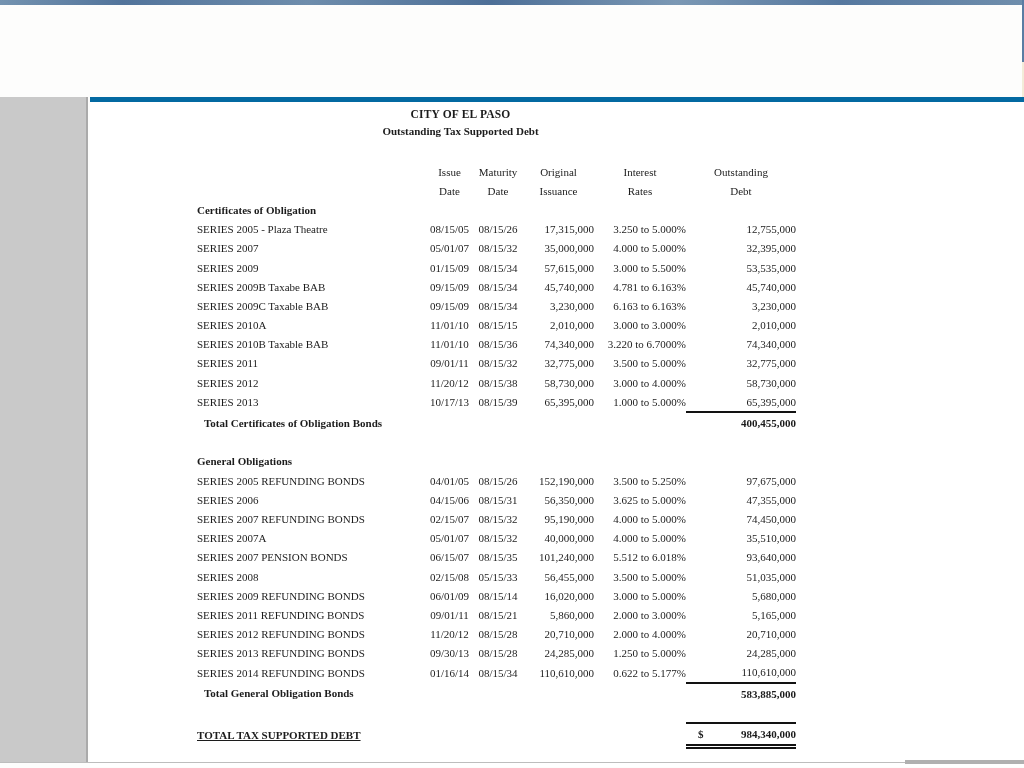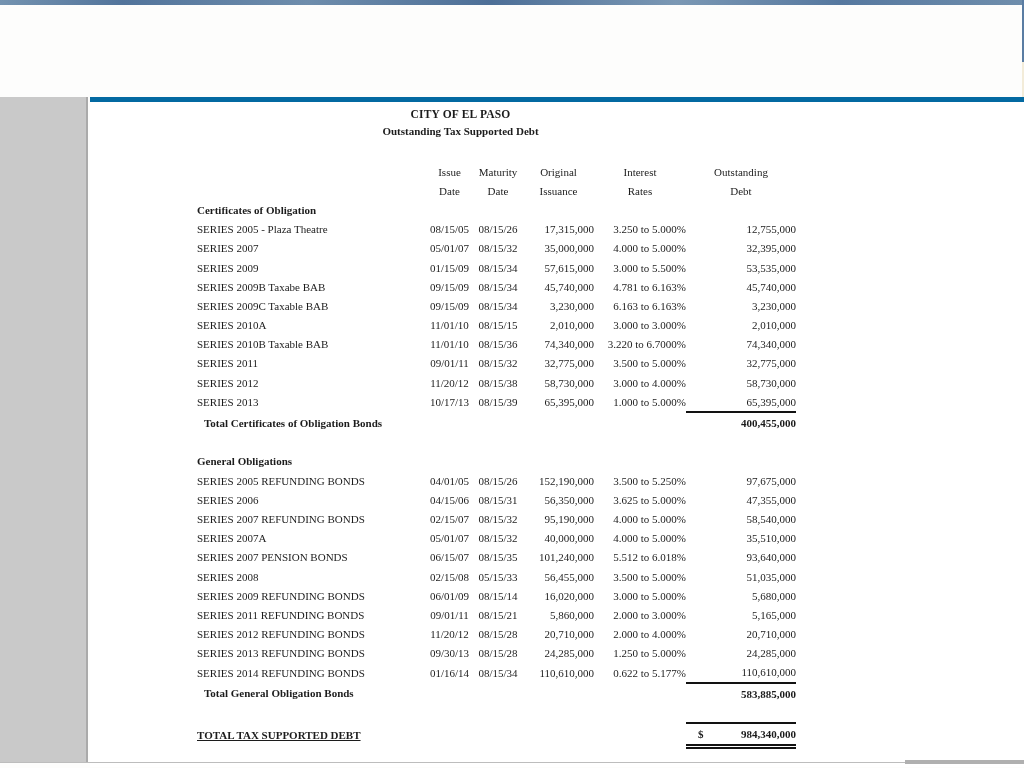--- a/index.html
+++ b/index.html
@@ -215,21 +215,21 @@
             <td class="amount">56,350,000</td>
             <td class="rate">3.625 to 5.000%</td>
             <td class="amount">47,355,000</td>
           </tr>
           <tr class="data-row">
             <td class="name">SERIES 2007 REFUNDING BONDS</td>
             <td class="date">02/15/07</td>
             <td class="date">08/15/32</td>
             <td class="amount">95,190,000</td>
             <td class="rate">4.000 to 5.000%</td>
-            <td class="amount">58,540,000</td>
+            <td class="amount">74,450,000</td>
           </tr>
           <tr class="data-row">
             <td class="name">SERIES 2007A</td>
             <td class="date">05/01/07</td>
             <td class="date">08/15/32</td>
             <td class="amount">40,000,000</td>
             <td class="rate">4.000 to 5.000%</td>
             <td class="amount">35,510,000</td>
           </tr>
           <tr class="data-row">

